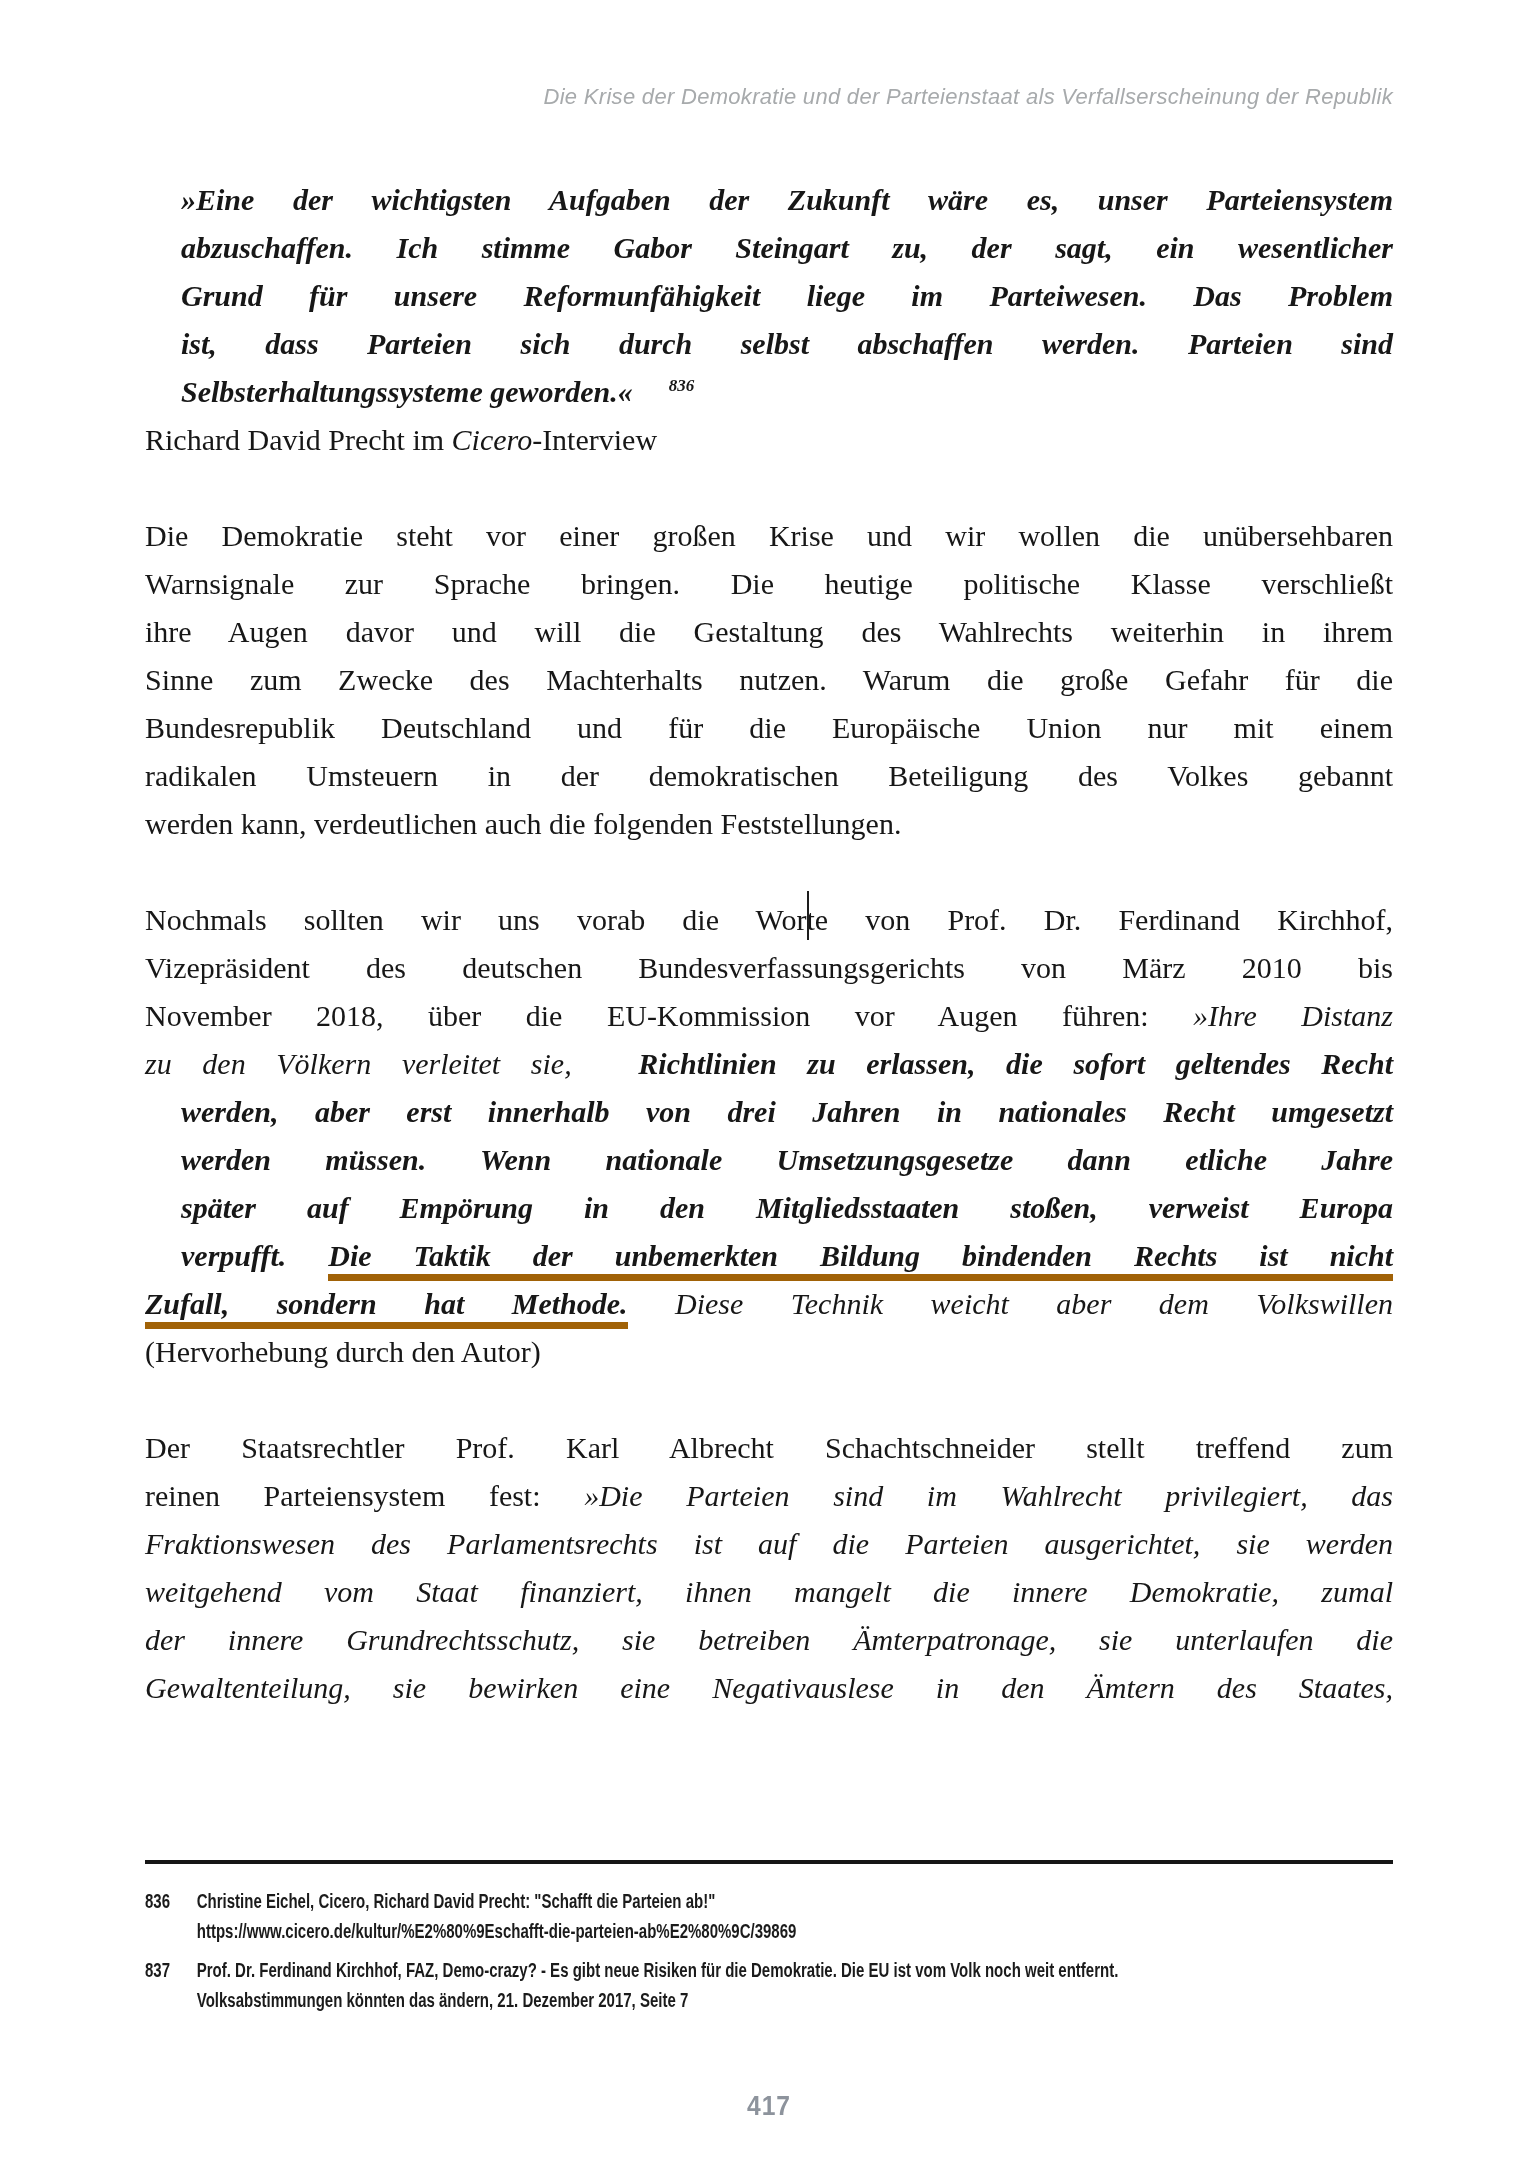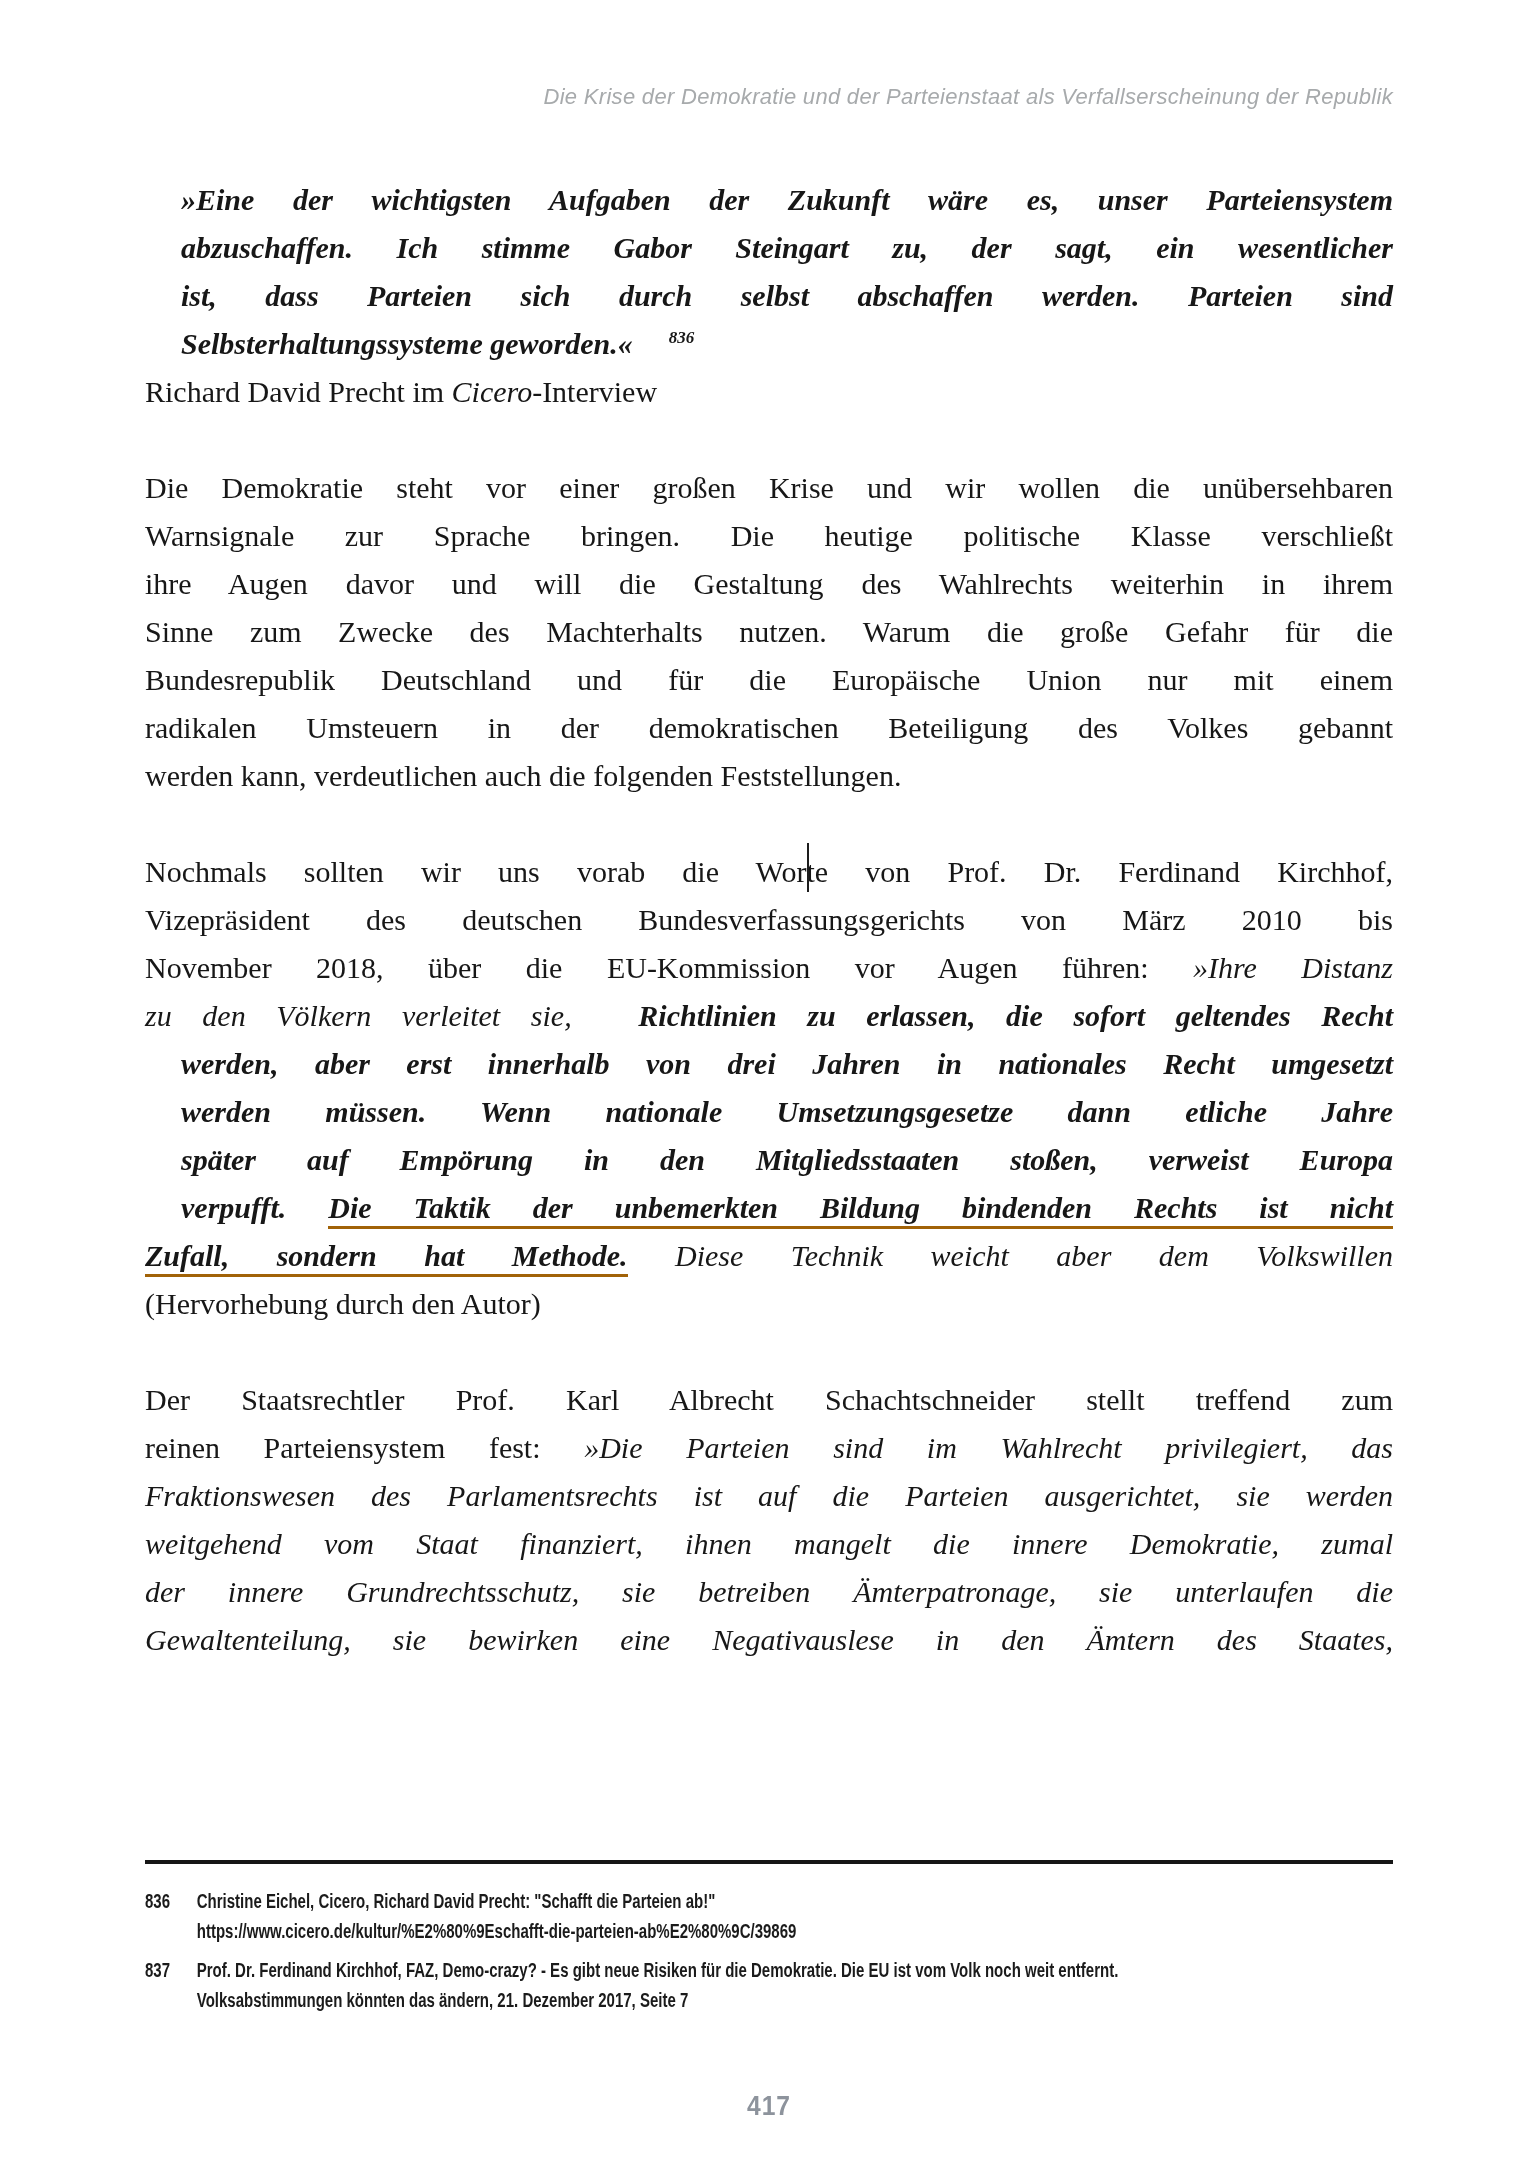--- a/index.html
+++ b/index.html
@@ -41,21 +41,21 @@
   }
   .line.last {
     text-align: center;
     text-align-last: left;
   }
   .run.r  { font-style: normal; font-weight: 400; }
   .run.i  { font-style: italic; font-weight: 400; margin-top: 40px; }
   .run.bi { font-style: italic; font-weight: 700; margin-left: 36px; }
   .run.biu {
     font-style: italic; font-weight: 700;
-    border-bottom: 3px solid #a16207;
+    border-bottom: 7px solid #a16207;
     padding-bottom: 2px;
   }
   .run.sup {
     font-size: 17px;
     vertical-align: super;
     line-height: 0;
   }
   .caret { display: inline-block; width: 0; position: relative; }
   .caret::after {
     content: "";
@@ -111,20 +111,21 @@
 
 <div class="page">
   <div class="running-header">
     <span>Die Krise der Demokratie und der Parteienstaat als Verfallserscheinung der Republik</span>
   </div>
 
   <div class="text-body">
       <div class="block">
         <div class="line"><span class="run bi">»Eine der wichtigsten Aufgaben der Zukunft wäre es, unser Parteiensystem</span></div>
         <div class="line"><span class="run bi">abzuschaffen. Ich stimme Gabor Steingart zu, der sagt, ein wesentlicher</span></div>
+        <div class="line"><span class="run bi">Grund für unsere Reformunfähigkeit liege im Parteiwesen. Das Problem</span></div>
         <div class="line"><span class="run bi">ist, dass Parteien sich durch selbst abschaffen werden. Parteien sind</span></div>
         <div class="line last"><span class="run bi">Selbsterhaltungssysteme geworden.«</span><span class="run bi sup">836</span></div>
       </div>
       <div class="block">
         <div class="line last"><span class="run r">Richard David Precht im </span><span class="run i">Cicero</span><span class="run r">-Interview</span></div>
       </div>
       <div class="block gap">
         <div class="line"><span class="run r">Die Demokratie steht vor einer großen Krise und wir wollen die unübersehbaren</span></div>
         <div class="line"><span class="run r">Warnsignale zur Sprache bringen. Die heutige politische Klasse verschließt</span></div>
         <div class="line"><span class="run r">ihre Augen davor und will die Gestaltung des Wahlrechts weiterhin in ihrem</span></div>

